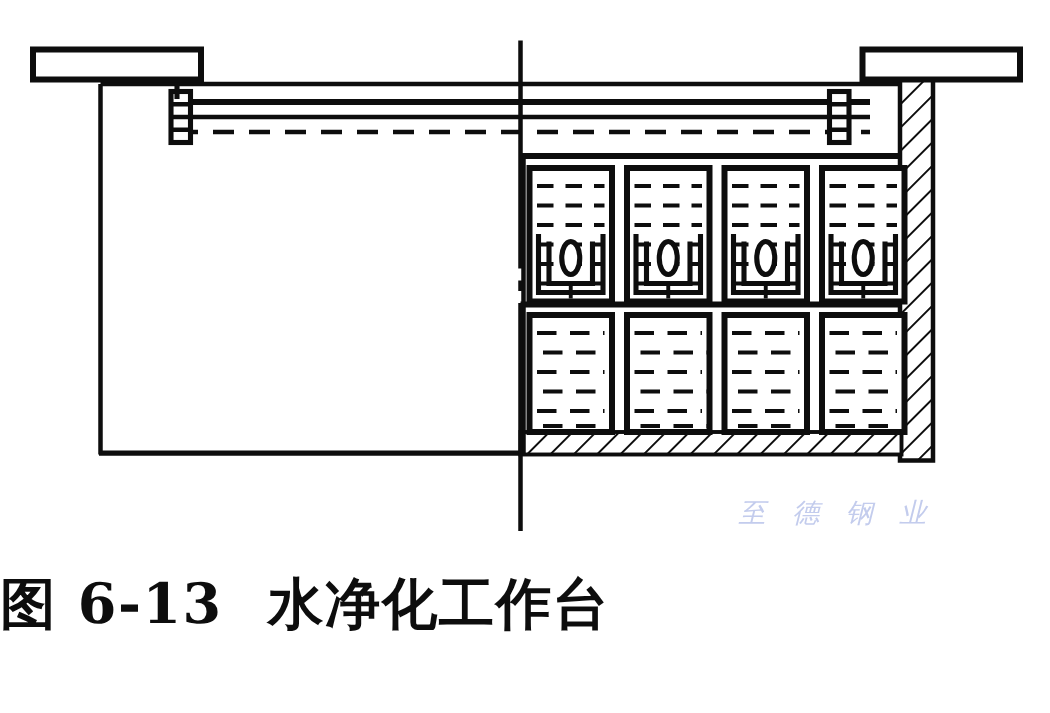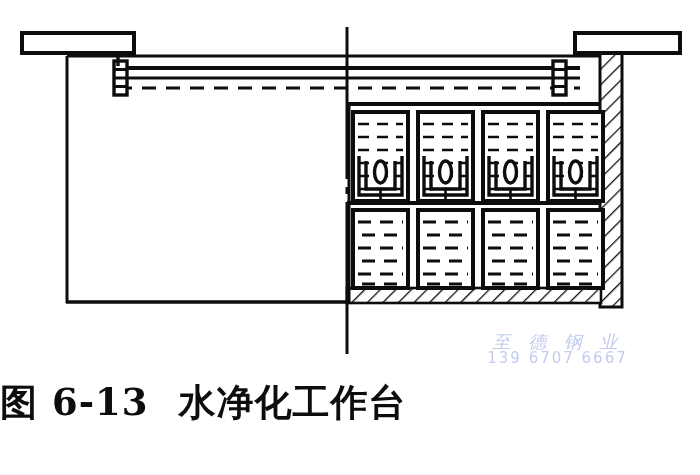--- a/index.html
+++ b/index.html
@@ -268,19 +268,18 @@
       </g>
 
       <g>
         <line x1="347" y1="27" x2="347" y2="357" stroke="#0d0d0d" stroke-width="3" stroke-dasharray="152 8 7 8 152"></line>
       </g>
 
     </g>
   </svg>
 
   <div class="watermark wm-cn">至 德 钢 业</div>
-  <div class="watermark wm-num">139 6707 6667</div>
 
   <div class="caption-row">
     <span class="caption-text">图 6-13</span><span class="caption-gap"></span><span class="caption-text">水净化工作台</span>
   </div>
 
 </div>
 
 </body></html>

